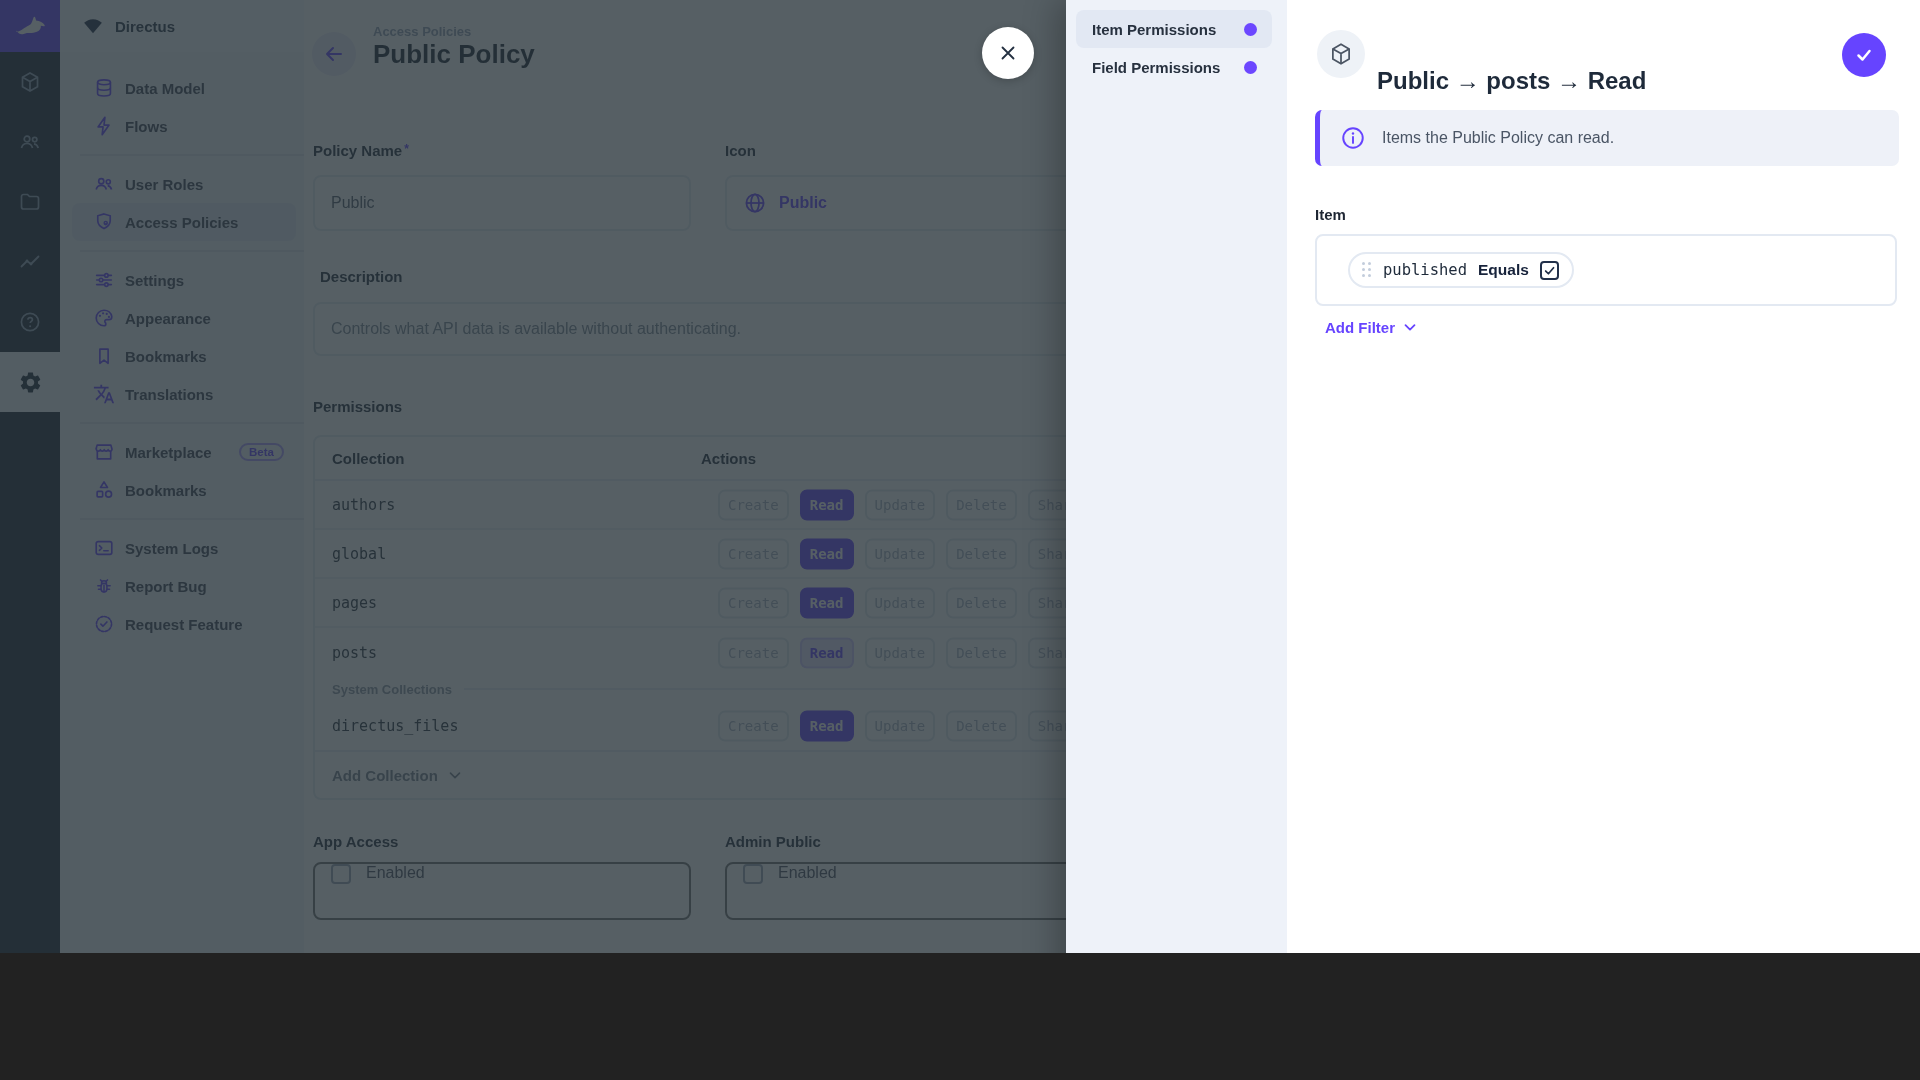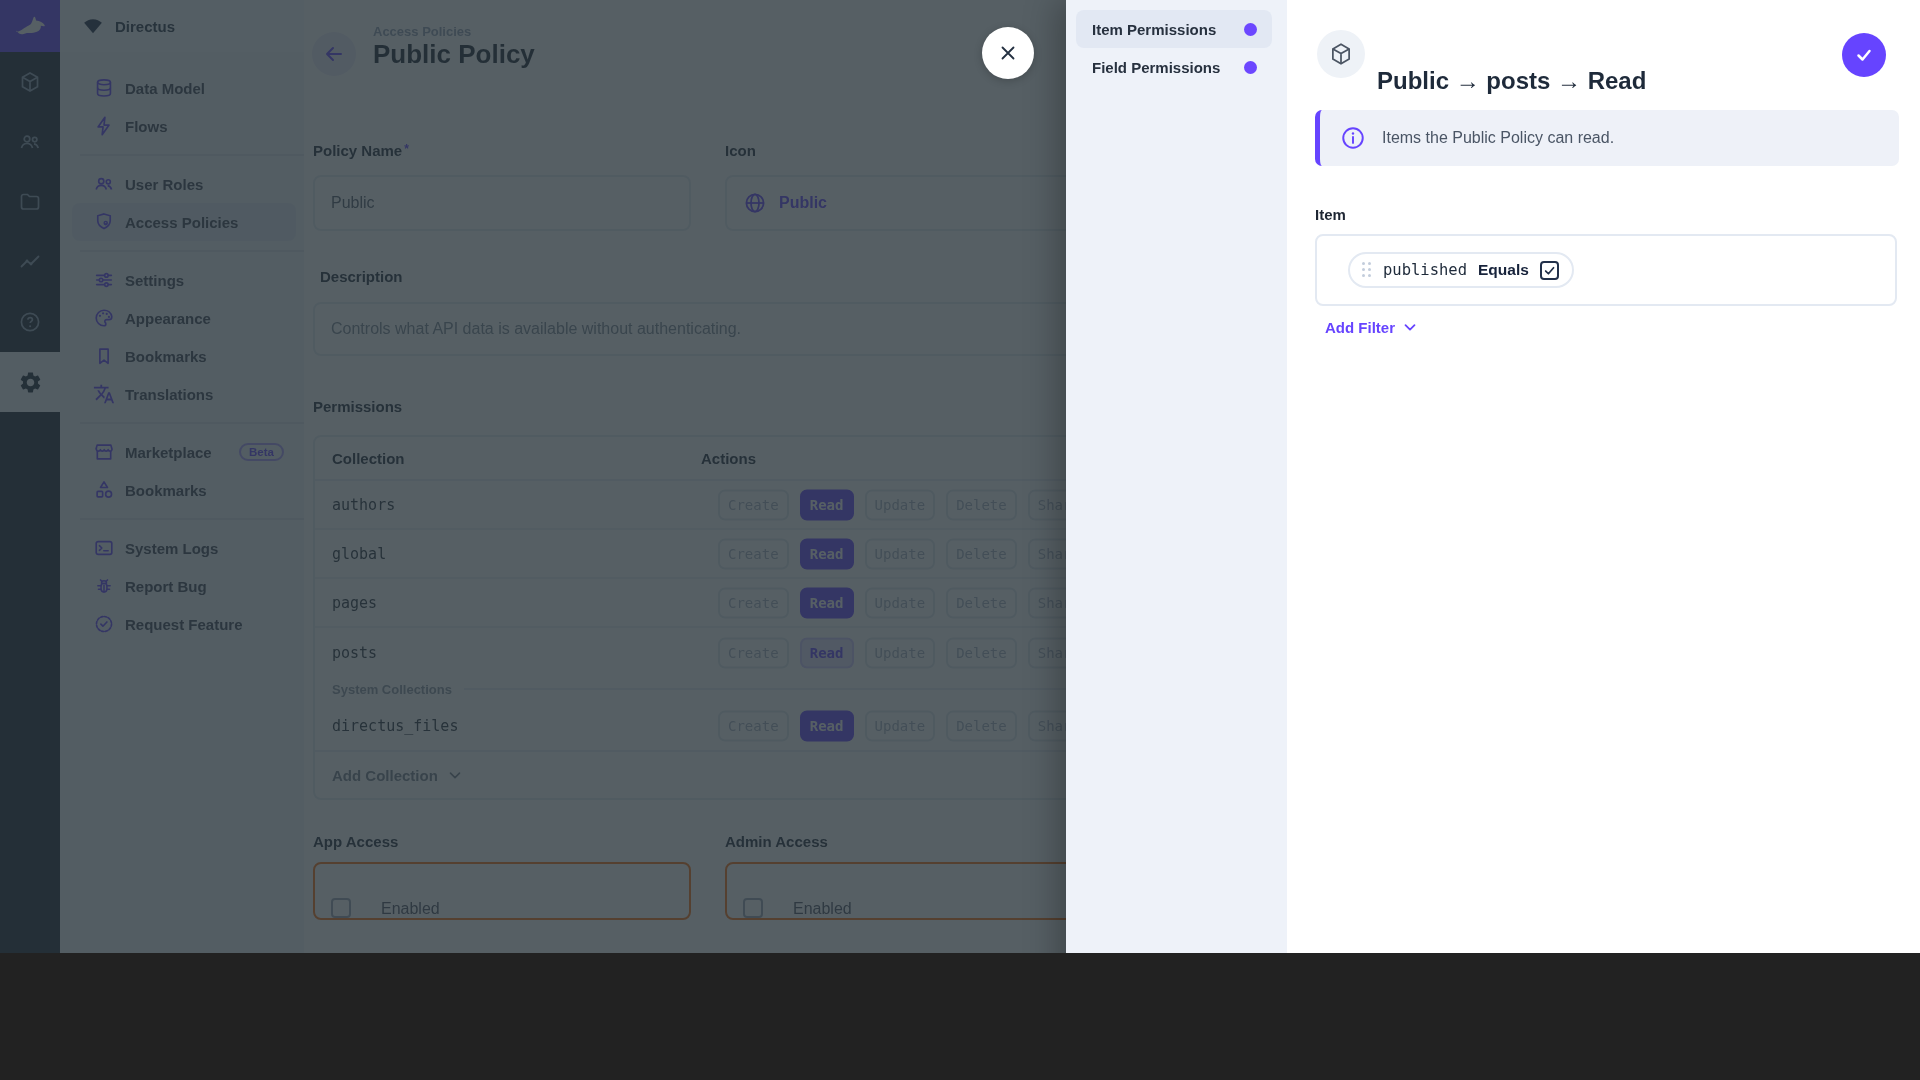--- a/index.html
+++ b/index.html
@@ -31,21 +31,21 @@
   
   .content { position:absolute; left:304px; top:0; width:800px; height:1080px; background:#fff; z-index:5; }
   .back-btn { left:8px; top:32px; width:44px; height:44px; border-radius:50%; background:#ecebfa; display:flex; align-items:center; justify-content:center; cursor:pointer; border:none; }
   .breadcrumb { left:69px; top:24px; font-size:13px; font-weight:600; color:#94a0b4; }
   .page-title { left:69px; top:39px; font-size:26px; font-weight:700; color:#1e2633; }
   .f-label { font-size:15px; font-weight:700; color:#242d3d; }
   .req { color:#6644ff; font-size:12px; vertical-align:top; margin-left:2px; }
   .f-input { border:2px solid #e4eaf1; border-radius:8px; background:#fff; font-size:16px; color:#545e6d; padding:0 16px; font-family:"Liberation Sans",sans-serif; }
   .f-input::placeholder { color:#9aa5b5; }
   .icon-field { border:2px solid #e4eaf1; border-radius:8px; display:flex; align-items:center; gap:12px; padding:0 16px; color:#6644ff; font-size:16px; font-weight:600; cursor:pointer; }
-  .check-field { border:2px solid #f97316; border-radius:8px; display:flex; align-items:flex-end; gap:30px; padding:0 16px; cursor:pointer; }
+  .check-field { border:2px solid #737373; border-radius:8px; display:flex; align-items:flex-start; gap:15px; padding:0 16px; cursor:pointer; }
   .checkbox { width:20px; height:20px; border:2px solid #9aa6b7; border-radius:4px; background:transparent; }
   .check-label { font-size:16px; color:#4f5464; }
 
   
   .perm-table { left:9px; top:435px; width:790px; border:2px solid #e4eaf1; border-radius:8px; overflow:hidden; background:#fff; }
   .pt-head { height:44px; display:flex; align-items:center; border-bottom:2px solid #e8edf3; }
   .pt-col { font-size:15px; font-weight:700; color:#242d3d; }
   .pt-col.c1 { padding-left:17px; width:386px; }
   .pt-row { height:49px; position:relative; display:flex; align-items:center; border-bottom:2px solid #eef2f7; }
   .pt-row:last-child, .pt-row.no-border { border-bottom:none; }
@@ -375,21 +375,21 @@
             <path d="M6 9.5l6 6 6-6"></path>
           </svg>
       </div>
     </div>
 
     <div class="abs f-label" style="left:9px; top:833px;">App Access</div>
     <div class="abs check-field" style="left:9px; top:862px; width:378px; height:58px;">
       <span class="checkbox"></span>
       <span class="check-label">Enabled</span>
     </div>
-    <div class="abs f-label" style="left:421px; top:833px;">Admin Access</div>
+    <div class="abs f-label" style="left:421px; top:833px;">Admin Public</div>
     <div class="abs check-field" style="left:421px; top:862px; width:378px; height:58px;">
       <span class="checkbox"></span>
       <span class="check-label">Enabled</span>
     </div>
 
     <div class="abs f-label" style="left:9px; top:963px;">IP Access</div>
     <input class="abs f-input" style="left: 9px; top: 993px; width: 790px; height: 60px;" placeholder="Add allowed IP addresses, IP ranges and CIDR blocks. Leave empty to allow all...">
   </div>
 
   <div class="scrim"></div>

